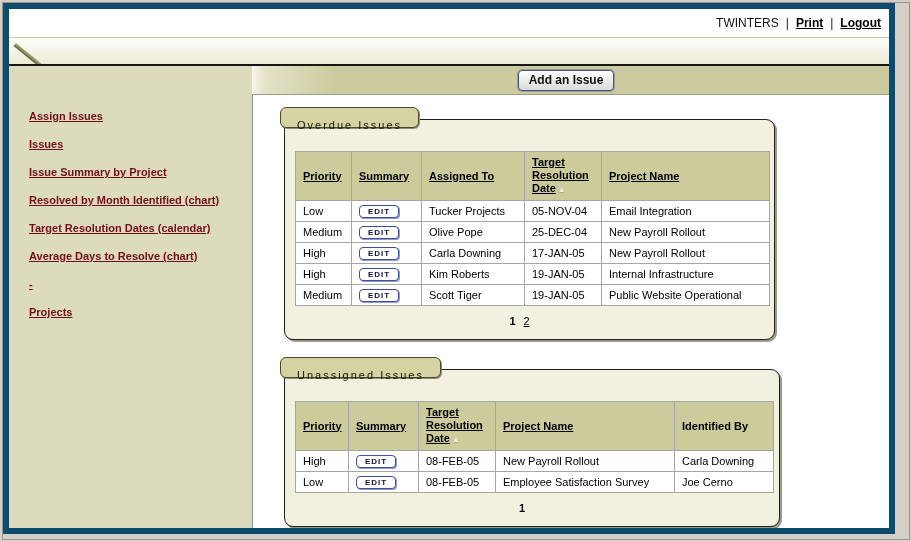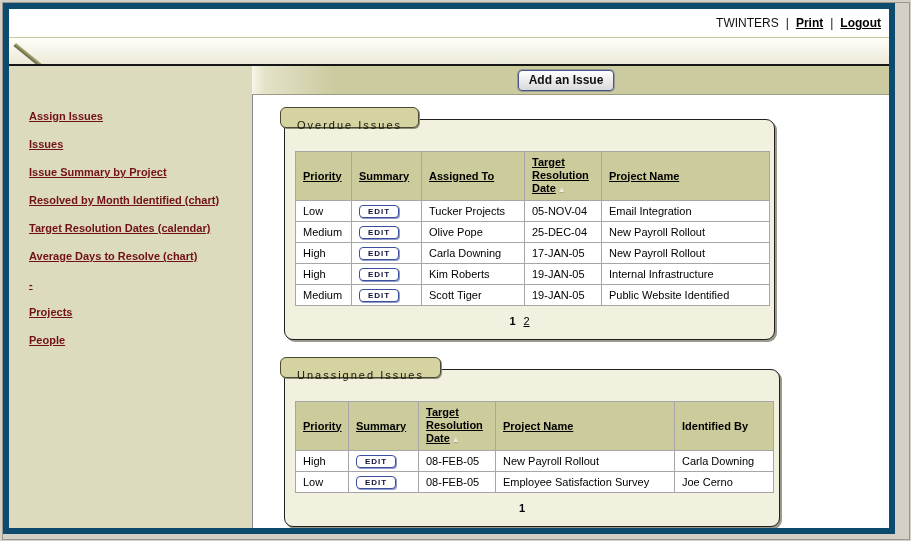--- a/index.html
+++ b/index.html
@@ -164,21 +164,20 @@
 
       <nav class="sidebar">
           <div class="side-item"><a class="side-link">Assign Issues</a></div>
           <div class="side-item"><a class="side-link">Issues</a></div>
           <div class="side-item"><a class="side-link">Issue Summary by Project</a></div>
           <div class="side-item"><a class="side-link">Resolved by Month Identified (chart)</a></div>
           <div class="side-item"><a class="side-link">Target Resolution Dates (calendar)</a></div>
           <div class="side-item"><a class="side-link">Average Days to Resolve (chart)</a></div>
           <div class="side-item"><a class="side-link">-</a></div>
           <div class="side-item"><a class="side-link">Projects</a></div>
-          <div class="side-item"><a class="side-link">People</a></div>
         </nav>
 
       <div class="main">
         <div class="strip">
           <button class="add-btn">Add an Issue</button>
         </div>
         <div class="main-white">
 
           <section class="panel p0">
             <div class="panel-tab">Overdue Issues</div>
@@ -227,21 +226,21 @@
                       <td class="c-edit"><button class="edit-btn">EDIT</button></td>
                       <td>Kim Roberts</td>
                       <td>19-JAN-05</td>
                       <td>Internal Infrastructure</td>
                     </tr>
                     <tr>
                       <td>Medium</td>
                       <td class="c-edit"><button class="edit-btn">EDIT</button></td>
                       <td>Scott Tiger</td>
                       <td>19-JAN-05</td>
-                      <td>Public Website Identified</td>
+                      <td>Public Website Operational</td>
                     </tr>
                   </tbody>
               </table>
               <div class="pagination"><span class="pg-current">1</span><a class="pg-link">2</a></div>
             </div>
           </section>
 
           <section class="panel p1">
             <div class="panel-tab">Unassigned Issues</div>
             <div class="panel-body">

